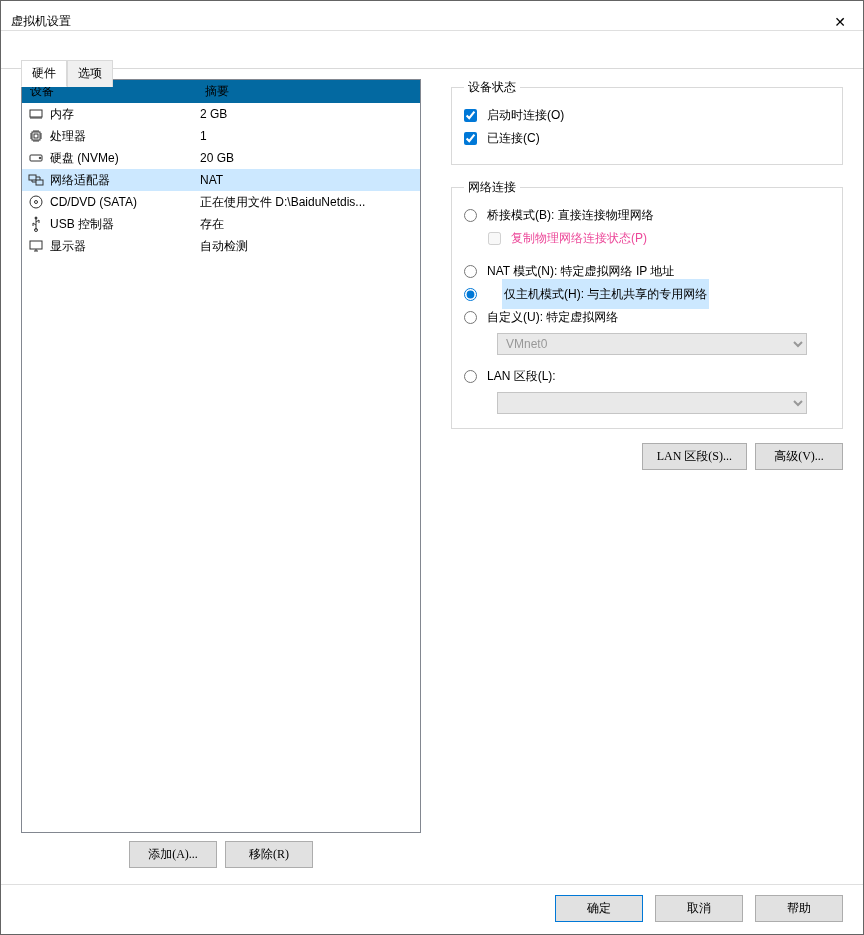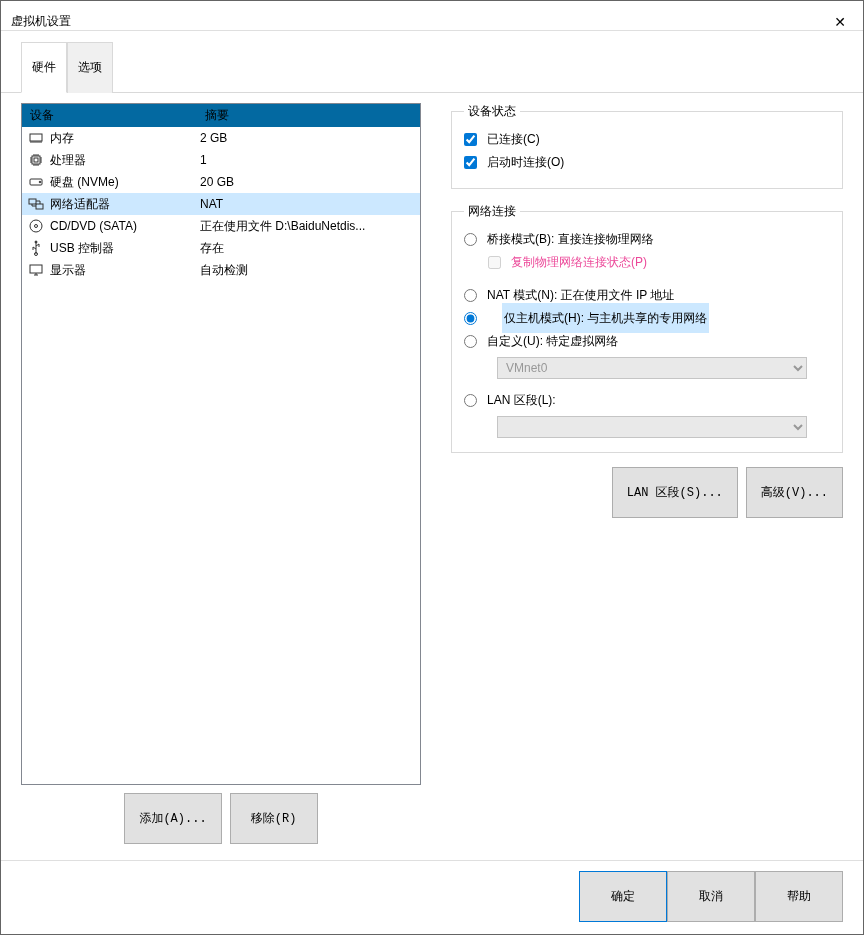--- a/index.html
+++ b/index.html
@@ -33,26 +33,26 @@
     font-size: 14px;
   }
   
   .tabbar {
     padding: 10px 20px 0 20px;
     display:flex;
     border-bottom: 1px solid #d9d9d9;
     position:relative;
   }
   .tab {
-    padding: 16px 10px;
+    padding: 4px 10px;
     border: 1px solid #d9d9d9;
     border-bottom: none;
     background: #fff;
     position: relative;
-    top:1px;
+    top:19px;
     cursor:default;
   }
   .tab.inactive { background:#f0f0f0; }
   .tab.active { background:#fff; border-bottom:1px solid #fff; }
   
   .content {
     flex:1;
     display:flex;
     padding: 10px 20px 0 20px;
     gap: 30px;
@@ -133,43 +133,43 @@
     color:#6d6d6d;
     padding: 0 4px;
   }
   .right-buttons {
     display:flex;
     justify-content:flex-end;
     gap:8px;
     padding-right: 0;
   }
   button {
-    font-family: Liberation Mono, monospace;
+    font-family: Liberation Serif, serif;
     font-size: 12px;
     background: #e1e1e1;
     border: 1px solid #adadad;
-    padding: 16px 14px;
+    padding: 4px 14px;
     min-width: 88px;
     cursor:default;
   }
   button.primary {
     border: 1px solid #0078d7;
   }
   
   .left-buttons {
     display:flex;
     justify-content:center;
     gap:8px;
     padding: 8px 0 16px 0;
   }
   
   .footer {
     display:flex;
     justify-content:flex-end;
-    gap:0;
+    gap:12px;
     padding: 10px 20px 12px 20px;
     border-top: 1px solid #dfdfdf;
   }
   .spacer-flex { flex:1; }
   .selected-radio-label { background:#cce8ff; padding:8px 2px;margin-left:15px;}
   svg { width:16px; height:16px; }
 </style>
 </head>
 <body>
 
@@ -281,43 +281,43 @@
       <button>添加(A)...</button>
       <button>移除(R)</button>
     </div>
   </div>
 
   <div class="right">
     <fieldset>
       <legend>设备状态</legend>
       <label class="checkbox-row">
         <input type="checkbox" checked="" style="">
-        <span>已连接(C)</span>
+        <span>启动时连接(O)</span>
       </label>
       <label class="checkbox-row">
         <input type="checkbox" checked="" style="">
-        <span>启动时连接(O)</span>
+        <span>已连接(C)</span>
       </label>
     </fieldset>
 
     <fieldset>
       <legend>网络连接</legend>
 
       <label class="radio-row">
         <input type="radio" name="net" style="">
         <span>桥接模式(B): 直接连接物理网络</span>
       </label>
       <label class="checkbox-row indent">
         <input type="checkbox" disabled="" style="">
         <span class="disabled-text">复制物理网络连接状态(P)</span>
       </label>
 
       <label class="radio-row" style="margin-top:10px">
         <input type="radio" name="net" style="">
-        <span>NAT 模式(N): 正在使用文件 IP 地址</span>
+        <span>NAT 模式(N): 特定虚拟网络 IP 地址</span>
       </label>
 
       <label class="radio-row">
         <input type="radio" name="net" checked="" style="">
         <span><span class="selected-radio-label">仅主机模式(H): 与主机共享的专用网络</span></span>
       </label>
 
       <label class="radio-row">
         <input type="radio" name="net" style="">
         <span>自定义(U): 特定虚拟网络</span>

